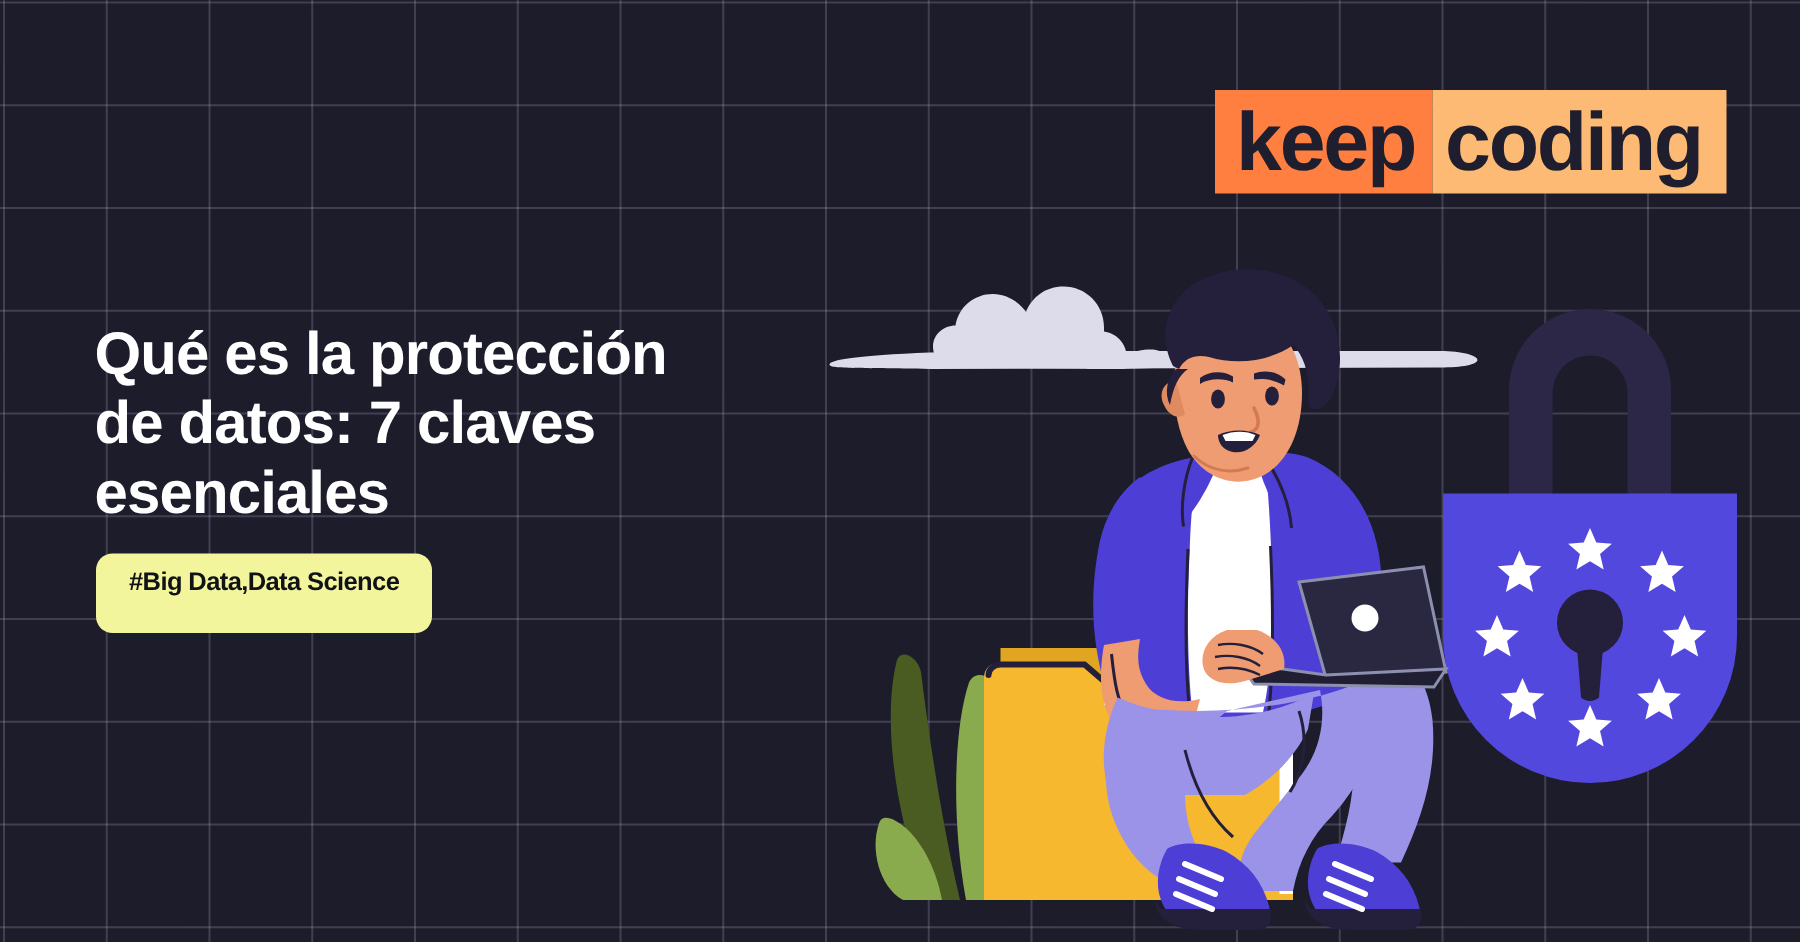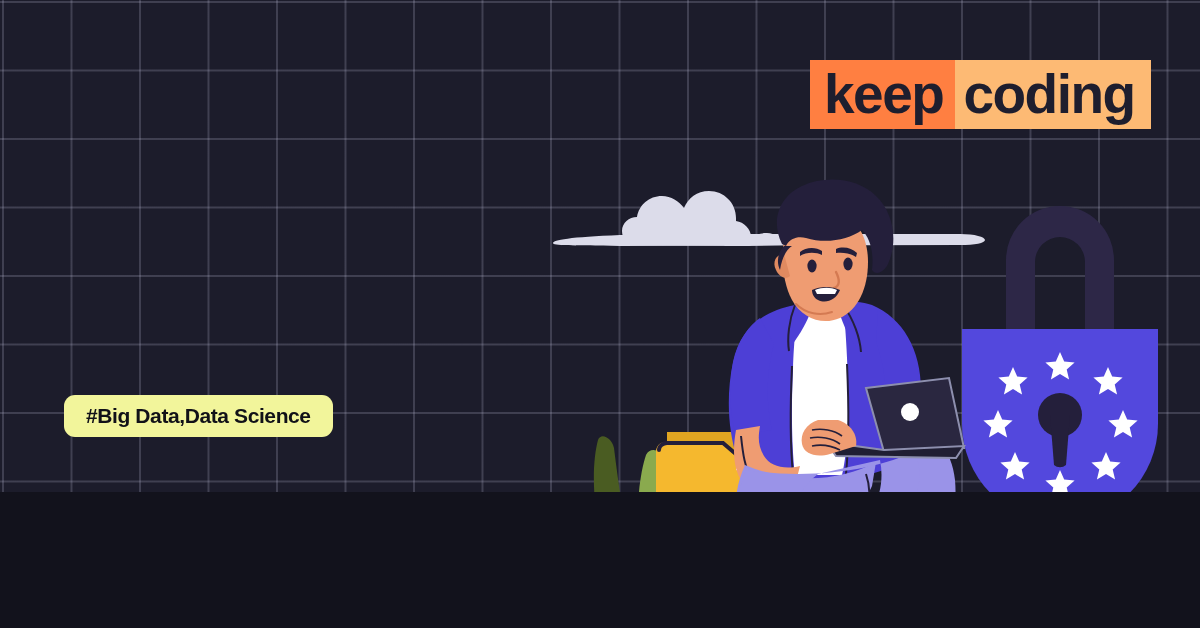--- a/index.html
+++ b/index.html
@@ -4,21 +4,21 @@
 <title>KeepCoding blog card</title>
 <style>
   html, body {
     margin: 0;
     padding: 0;
     background: #12121c;
   }
   .canvas {
     position: relative;
     width: 1200px;
-    height: 492px;
+    height: 628px;
     overflow: hidden;
     background: #1c1c2b;
     font-family: "Liberation Sans", sans-serif;
   }
 
   
   .grid {
     position: absolute;
     inset: 0;
     background-image:
@@ -71,27 +71,26 @@
     white-space: pre-line;
   }
 
   
   .tag {
     position: absolute;
     left: 64px;
     top: 369px;
     background: #f2f59b;
     color: #111118;
-    font-size: 21px;
+    font-size: 17px;
     font-weight: 700;
     letter-spacing: -0.4px;
-    padding: 9px 22px 9px 22px;
+    padding: 9px 22px 24px 22px;
     border-radius: 11px;
     white-space: nowrap;
-    margin-top: 26px;
   }
 
   
   .art {
     position: absolute;
     left: 0;
     top: 0;
     width: 1200px;
     height: 628px;
     pointer-events: none;
@@ -293,16 +292,19 @@
 
       <path fill="none" stroke="#d47a52" stroke-width="2" stroke-linecap="round" d="M796 304 C806 314 820 316 832 312"></path>
     </g>
   </svg>
 
   <div class="logo">
     <span class="logo-keep">keep</span>
     <span class="logo-coding">coding</span>
   </div>
 
+  <h1 class="headline">Qué es la protección
+de datos: 7 claves
+esenciales</h1>
 
   <div class="tag">#Big Data,Data Science</div>
 
 </div>
 
 </body></html>

